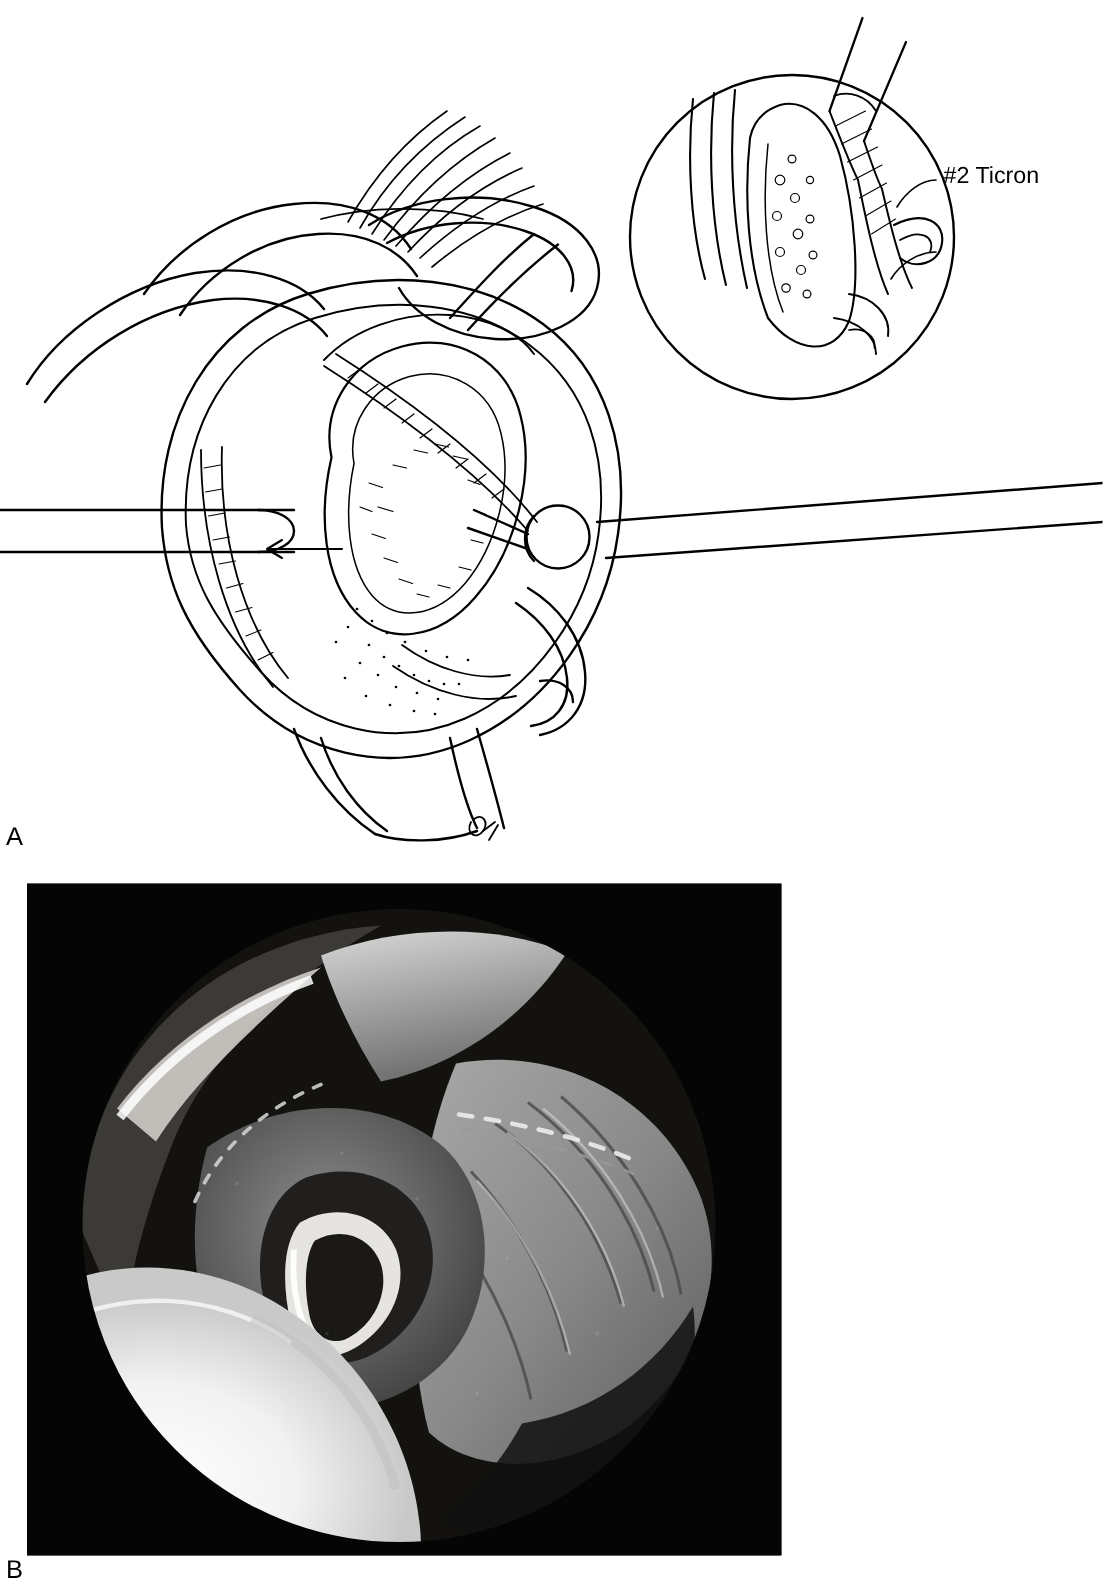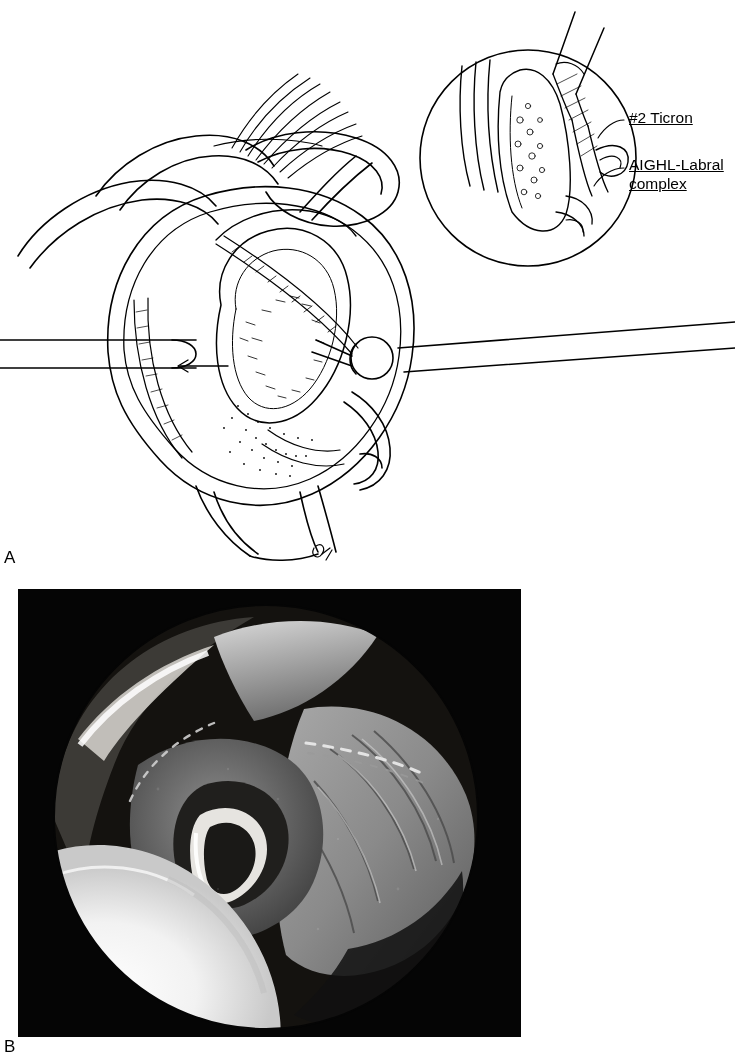--- a/index.html
+++ b/index.html
@@ -41,21 +41,20 @@
   }
   .panel-label-a { left: 4px; top: 548px; }
   .panel-label-b { left: 4px; top: 1037px; }
 
   .callout-text {
     position: absolute;
     font-size: 15.5px;
     line-height: 19px;
     color: #000;
     white-space: pre-line;
-    text-decoration: underline;
   }
   .callout-ticron { left: 629px; top: 108px; }
   .callout-aighl  { left: 629px; top: 155px; }
 
   
   .panel-b {
     position: absolute;
     left: 18px;
     top: 589px;
     width: 503px;
@@ -286,22 +285,20 @@
         <path d="M556 212 C572 214 584 224 584 236" stroke-width="1.3"></path>
         <path d="M566 220 C576 218 584 224 583 232" stroke-width="1.1"></path>
 
         <path d="M624 120 C614 120 604 128 598 138" stroke-width="1.1"></path>
         <path d="M624 168 C612 168 600 176 594 186" stroke-width="1.1"></path>
       </g>
     </svg>
 
     <div class="callout-text callout-ticron">#2 Ticron</div>
 
-    <div class="callout-text callout-aighl">AIGHL-Labral
-complex</div>
 
     <div class="panel-label panel-label-a">A</div>
   </div>
 
   <div class="panel-b">
     <svg class="panel-b-svg" width="503" height="448" viewBox="0 0 503 448">
       <defs>
         <clipPath id="scopeClip">
           <circle cx="248" cy="228" r="212"></circle>
         </clipPath>

